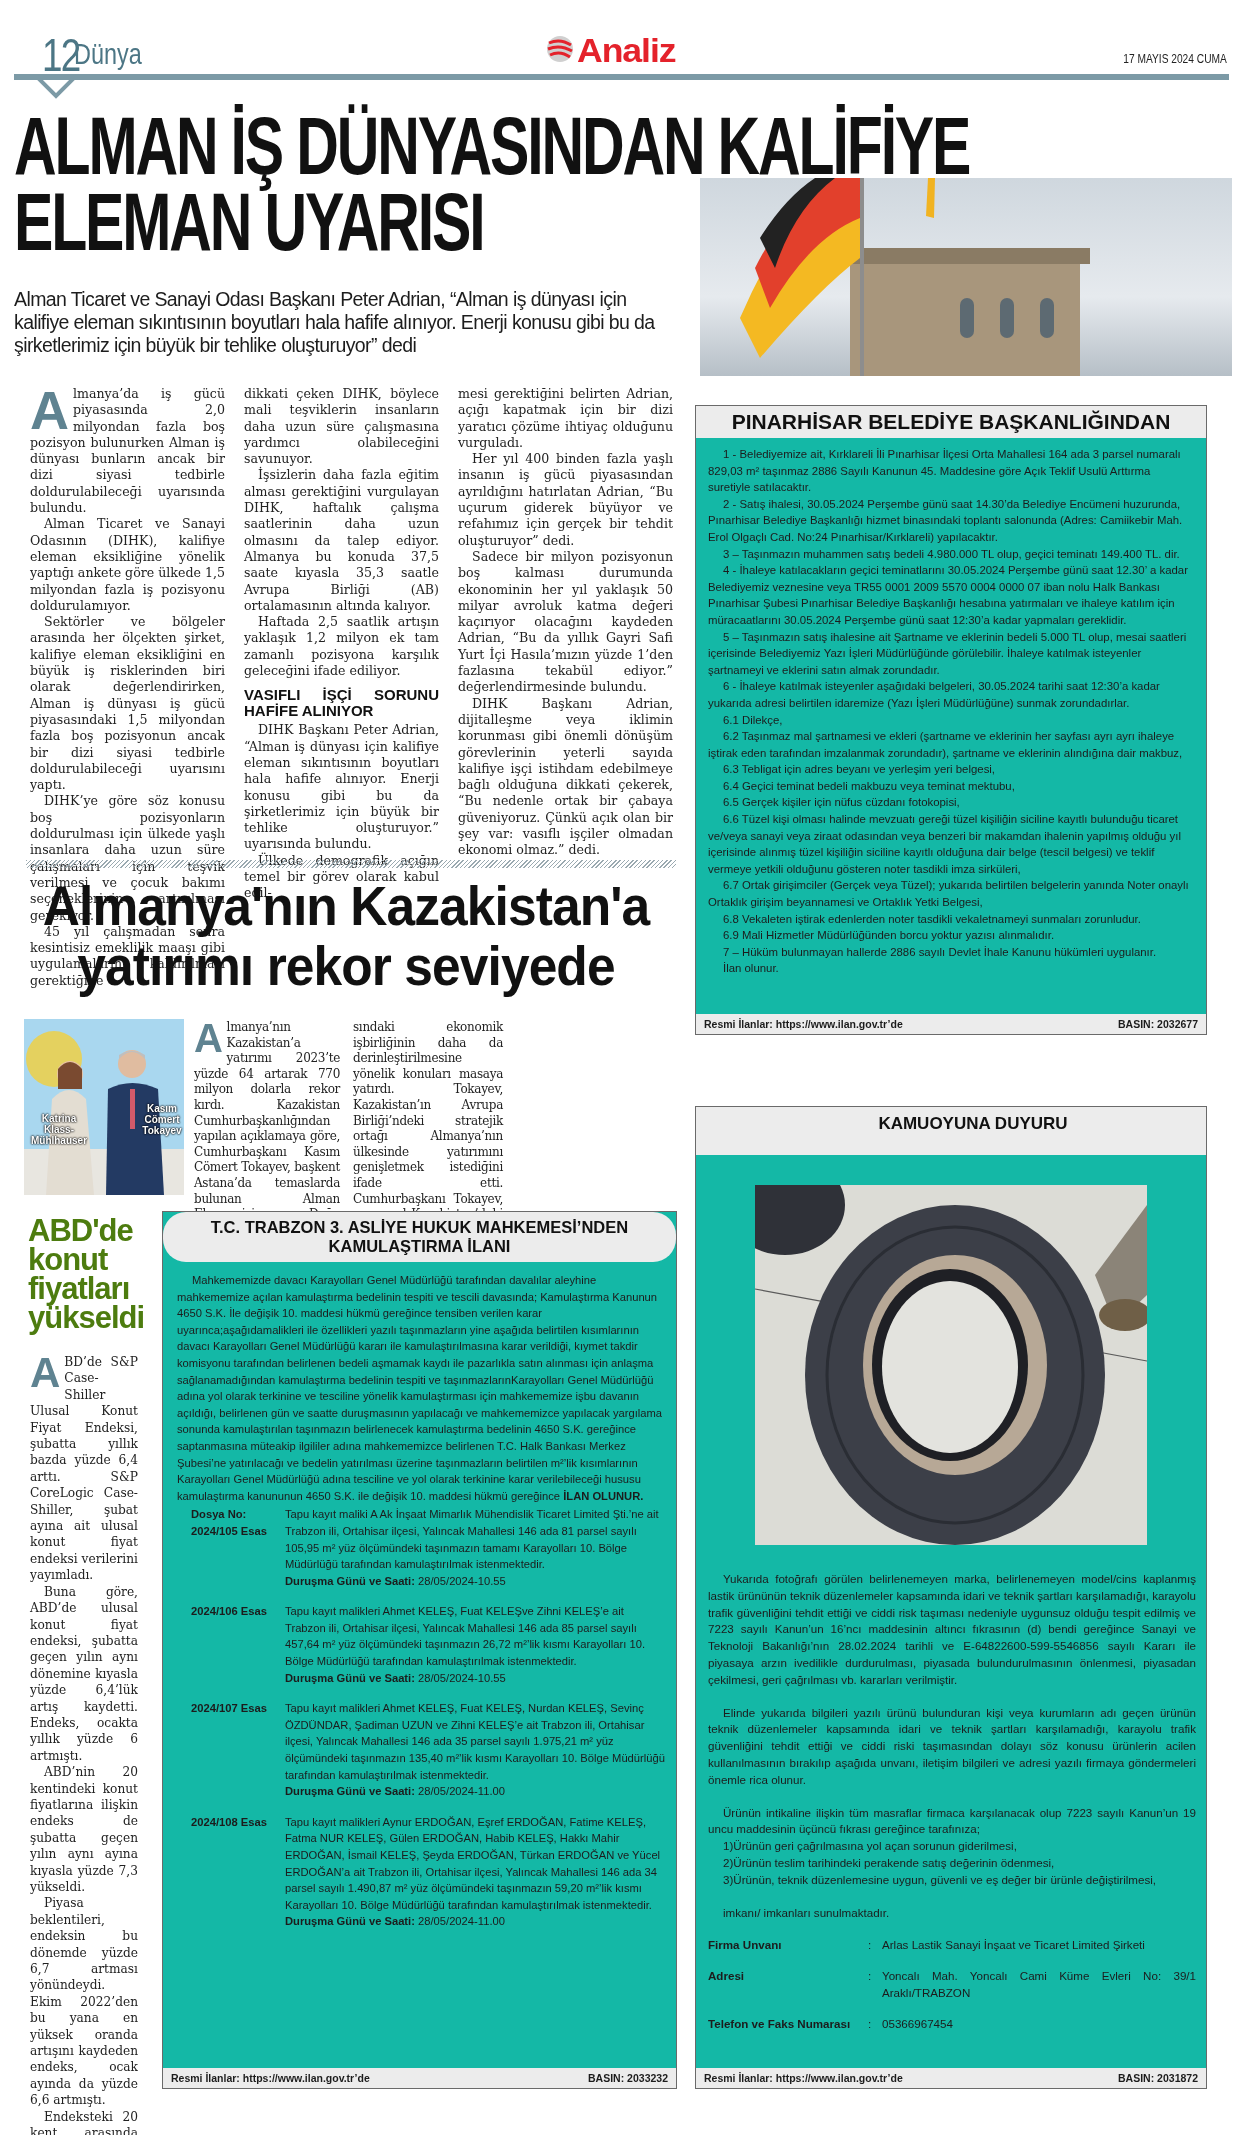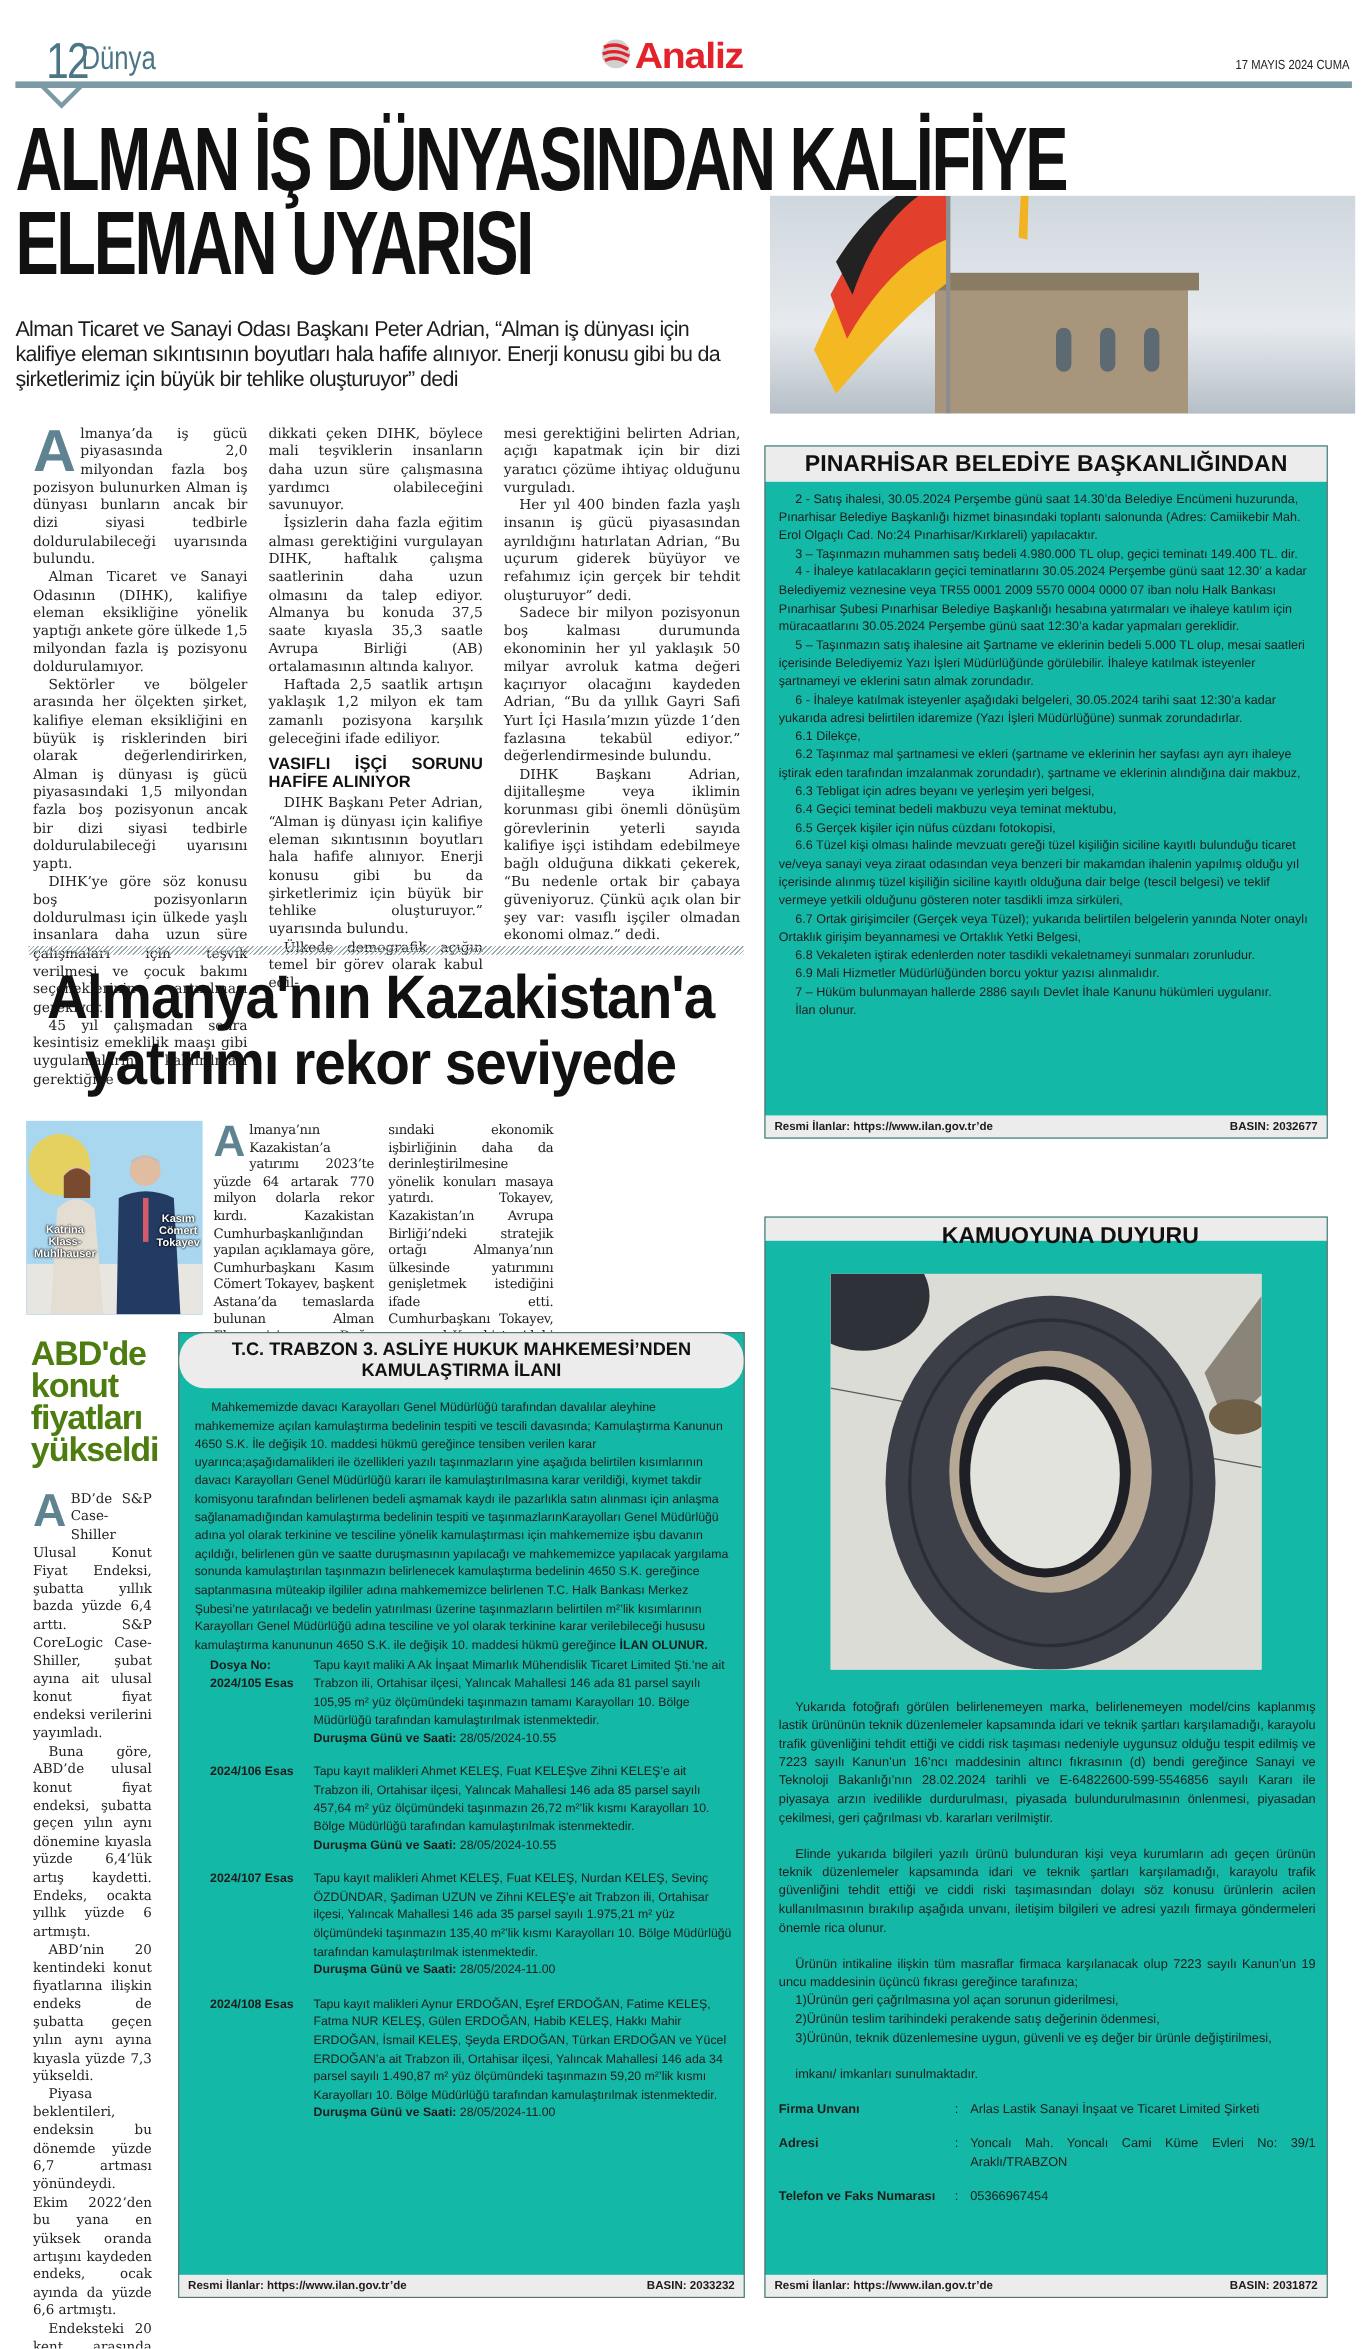--- a/index.html
+++ b/index.html
@@ -157,20 +157,21 @@
   <p class="first"><span class="dropcap" style="font-size:42px; line-height:34px;">A</span><span>BD’de S&amp;P Case-Shiller Ulusal Konut Fiyat Endeksi, şubatta yıllık bazda yüzde 6,4 arttı. S&amp;P CoreLogic Case-Shiller, şubat ayına ait ulusal konut fiyat endeksi verilerini yayımladı.</span></p>
   <p>Buna göre, ABD’de ulusal konut fiyat endeksi, şubatta geçen yılın aynı dönemine kıyasla yüzde 6,4’lük artış kaydetti. Endeks, ocakta yıllık yüzde 6 artmıştı.</p>
   <p>ABD’nin 20 kentindeki konut fiyatlarına ilişkin endeks de şubatta geçen yılın aynı ayına kıyasla yüzde 7,3 yükseldi.</p>
   <p>Piyasa beklentileri, endeksin bu dönemde yüzde 6,7 artması yönündeydi. Ekim 2022’den bu yana en yüksek oranda artışını kaydeden endeks, ocak ayında da yüzde 6,6 artmıştı.</p>
   <p>Endeksteki 20 kent arasında konut fiyatlarının yıllık bazda en fazla yükseldiği şehir San Diego oldu. San Diego’da bu dönemde konut fiyatları yıllık bazda yüzde 11,4 arttı.</p>
 </div>
 
 <section class="notice" style="left:695px; top:405px; width:512px; height:630px;">
   <div class="n-title" style="font-size:21px; height:32px; line-height:32px;">PINARHİSAR BELEDİYE BAŞKANLIĞINDAN</div>
   <div class="n-body" style="padding:8px 12px 0 12px; font-size:11.4px; line-height:16.6px;">
+    <p>1 - Belediyemize ait, Kırklareli İli Pınarhisar İlçesi Orta Mahallesi 164 ada 3 parsel numaralı 829,03 m² taşınmaz 2886 Sayılı Kanunun 45. Maddesine göre Açık Teklif Usulü Arttırma suretiyle satılacaktır.</p>
     <p>2 - Satış ihalesi, 30.05.2024 Perşembe günü saat 14.30’da Belediye Encümeni huzurunda, Pınarhisar Belediye Başkanlığı hizmet binasındaki toplantı salonunda (Adres: Camiikebir Mah. Erol Olgaçlı Cad. No:24 Pınarhisar/Kırklareli) yapılacaktır.</p>
     <p>3 – Taşınmazın muhammen satış bedeli 4.980.000 TL olup, geçici teminatı 149.400 TL. dir.</p>
     <p>4 - İhaleye katılacakların geçici teminatlarını 30.05.2024 Perşembe günü saat 12.30’ a kadar Belediyemiz veznesine veya TR55 0001 2009 5570 0004 0000 07 iban nolu Halk Bankası Pınarhisar Şubesi Pınarhisar Belediye Başkanlığı hesabına yatırmaları ve ihaleye katılım için müracaatlarını 30.05.2024 Perşembe günü saat 12:30’a kadar yapmaları gereklidir.</p>
     <p>5 – Taşınmazın satış ihalesine ait Şartname ve eklerinin bedeli 5.000 TL olup, mesai saatleri içerisinde Belediyemiz Yazı İşleri Müdürlüğünde görülebilir. İhaleye katılmak isteyenler şartnameyi ve eklerini satın almak zorundadır.</p>
     <p>6 - İhaleye katılmak isteyenler aşağıdaki belgeleri, 30.05.2024 tarihi saat 12:30’a kadar yukarıda adresi belirtilen idaremize (Yazı İşleri Müdürlüğüne) sunmak zorundadırlar.</p>
     <p>6.1 Dilekçe,</p>
     <p>6.2 Taşınmaz mal şartnamesi ve ekleri (şartname ve eklerinin her sayfası ayrı ayrı ihaleye iştirak eden tarafından imzalanmak zorundadır), şartname ve eklerinin alındığına dair makbuz,</p>
     <p>6.3 Tebligat için adres beyanı ve yerleşim yeri belgesi,</p>
     <p>6.4 Geçici teminat bedeli makbuzu veya teminat mektubu,</p>
     <p>6.5 Gerçek kişiler için nüfus cüzdanı fotokopisi,</p>
@@ -228,21 +229,21 @@
       </div>
     </div>
   </div>
   <div class="n-foot">
     <span>Resmi İlanlar: https://www.ilan.gov.tr’de</span>
     <span>BASIN: 2033232</span>
   </div>
 </section>
 
 <section class="notice" style="left:695px; top:1106px; width:512px; height:983px;">
-  <div class="n-title" style="font-size:21px; height:21px; line-height:33px;padding-left:44px;">KAMUOYUNA DUYURU</div>
+  <div class="n-title" style="font-size:17px; height:48px; line-height:33px;padding-left:44px;">KAMUOYUNA DUYURU</div>
   <div class="tire-photo">
     <svg viewBox="0 0 392 360" width="392" height="360">
       <rect width="392" height="360" fill="#dcdcd6"></rect>
       <line x1="0" y1="104" x2="392" y2="176" stroke="#5a5a5a" stroke-width="1.2"></line>
       <ellipse cx="200" cy="190" rx="150" ry="170" fill="#3c3f48"></ellipse>
       <ellipse cx="200" cy="190" rx="128" ry="148" fill="none" stroke="#2a2d34" stroke-width="3"></ellipse>
       <ellipse cx="200" cy="180" rx="92" ry="110" fill="#b7a896"></ellipse>
       <ellipse cx="195" cy="180" rx="78" ry="96" fill="#1f2025"></ellipse>
       <ellipse cx="195" cy="182" rx="68" ry="86" fill="#e3e3de"></ellipse>
       <ellipse cx="30" cy="20" rx="60" ry="50" fill="#2f3138"></ellipse>

